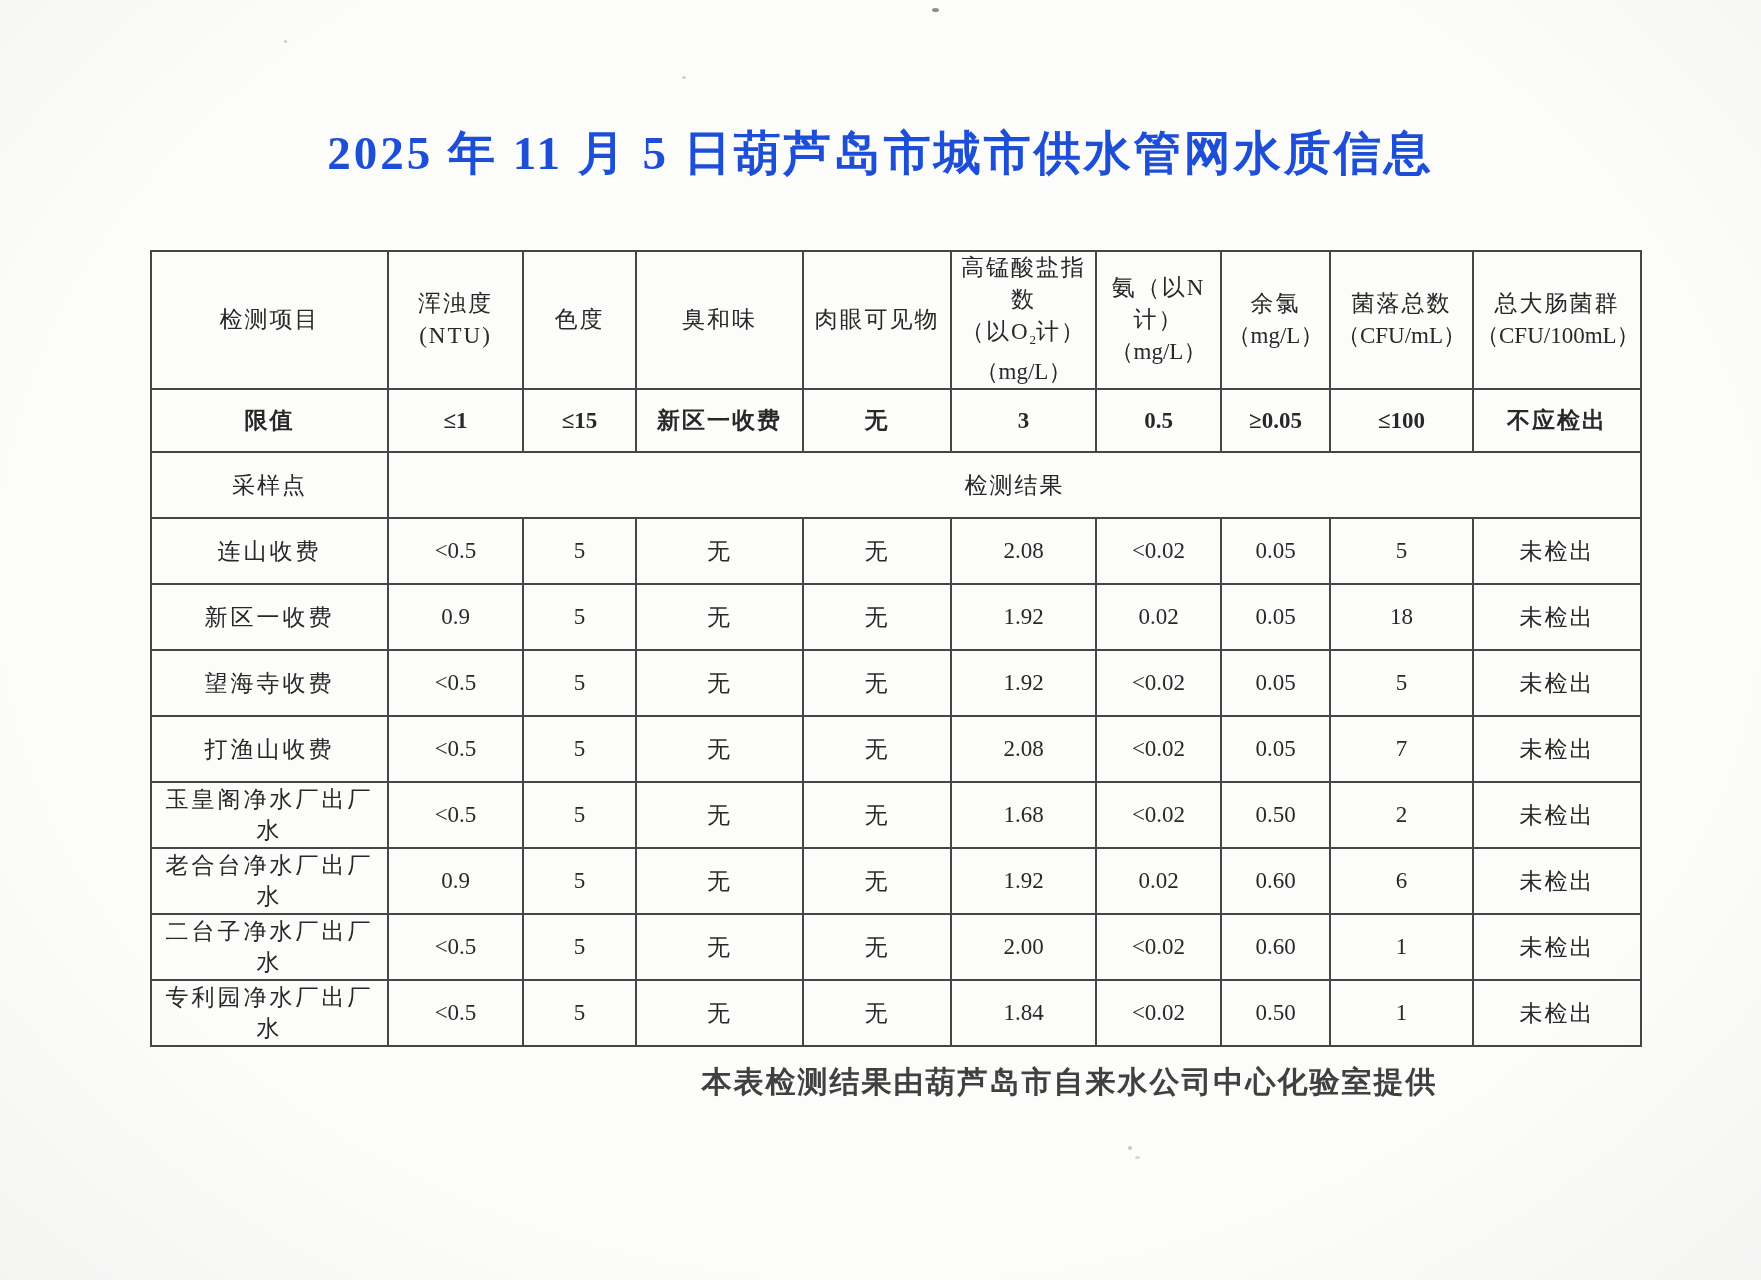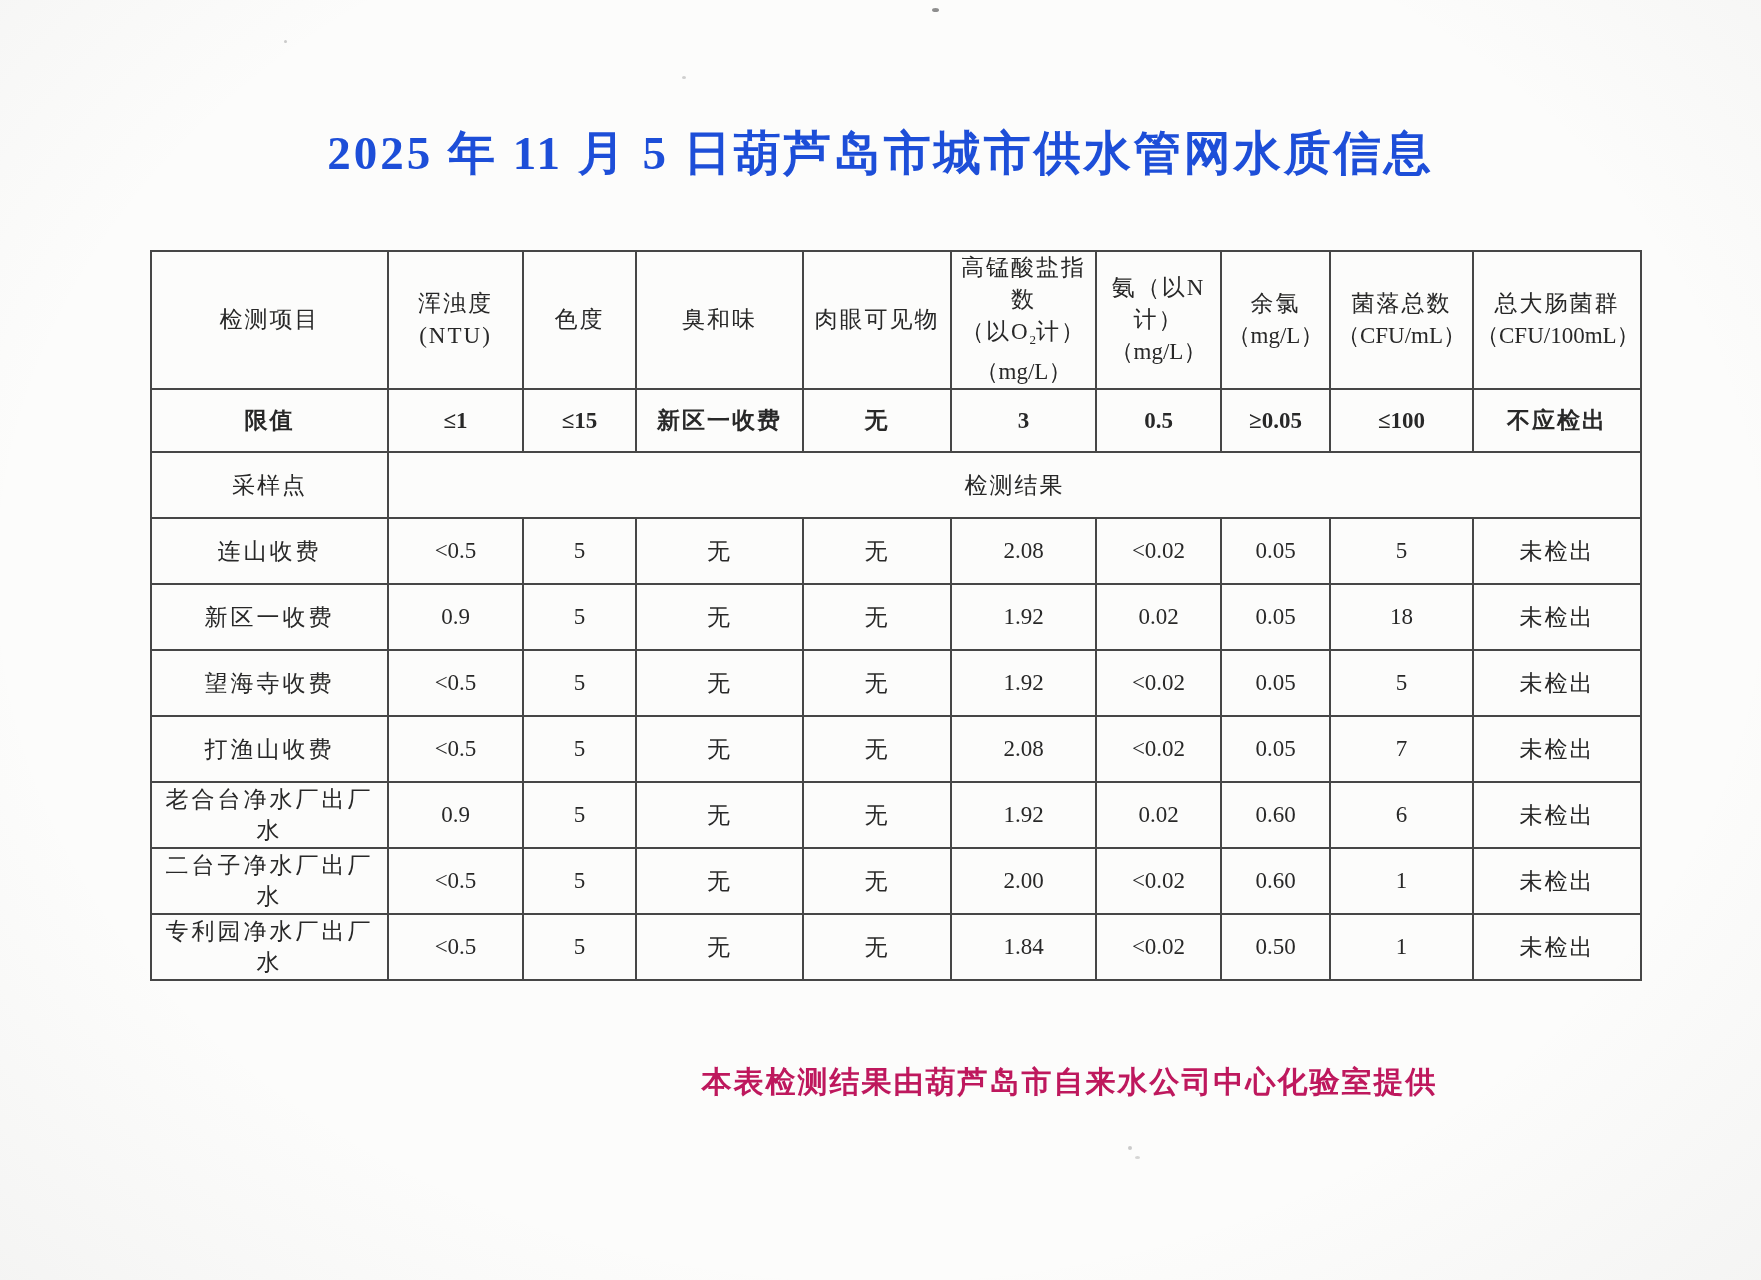--- a/index.html
+++ b/index.html
@@ -41,21 +41,21 @@
   tr.r-data{height:66px;}
   .zh{letter-spacing:2px;}
   .name{letter-spacing:3px;margin-left:37px;}
   .hline{line-height:32px;}
   .sub{font-size:13px;vertical-align:-5px;letter-spacing:0;}
   .doc-footer{
     position:absolute;top:1062px;left:0;width:100%;
     text-align:center;text-indent:378px;
     font-size:30px;font-weight:bold;letter-spacing:2px;
     font-family:"Liberation Sans","DejaVu Sans",sans-serif;
-    color:#be185d;
+    color:#404040;
   }
   .speck{position:absolute;background:#9a9a9a;border-radius:50%;}
   .speck.s1{left:932px;top:8px;width:7px;height:4px;opacity:.75;background:#6a6a6a;}
   .speck.s2{left:284px;top:40px;width:3px;height:3px;opacity:.5;}
   .speck.s3{left:682px;top:76px;width:4px;height:3px;opacity:.45;}
   .speck.s4{left:1128px;top:1146px;width:4px;height:4px;opacity:.5;}
   .speck.s5{left:1135px;top:1156px;width:5px;height:3px;opacity:.4;}
 </style>
 </head>
 <body>
@@ -184,20 +184,32 @@
     <td>5</td>
     <td class="zh">无</td>
     <td class="zh">无</td>
     <td>2.08</td>
     <td>&lt;0.02</td>
     <td>0.05</td>
     <td>7</td>
     <td class="zh">未检出</td>
   </tr>
   <tr class="r-data">
+    <td class="name">玉皇阁净水厂出厂水</td>
+    <td>&lt;0.5</td>
+    <td>5</td>
+    <td class="zh">无</td>
+    <td class="zh">无</td>
+    <td>1.68</td>
+    <td>&lt;0.02</td>
+    <td>0.50</td>
+    <td>2</td>
+    <td class="zh">未检出</td>
+  </tr>
+  <tr class="r-data">
     <td class="name">老合台净水厂出厂水</td>
     <td>0.9</td>
     <td>5</td>
     <td class="zh">无</td>
     <td class="zh">无</td>
     <td>1.92</td>
     <td>0.02</td>
     <td>0.60</td>
     <td>6</td>
     <td class="zh">未检出</td>

